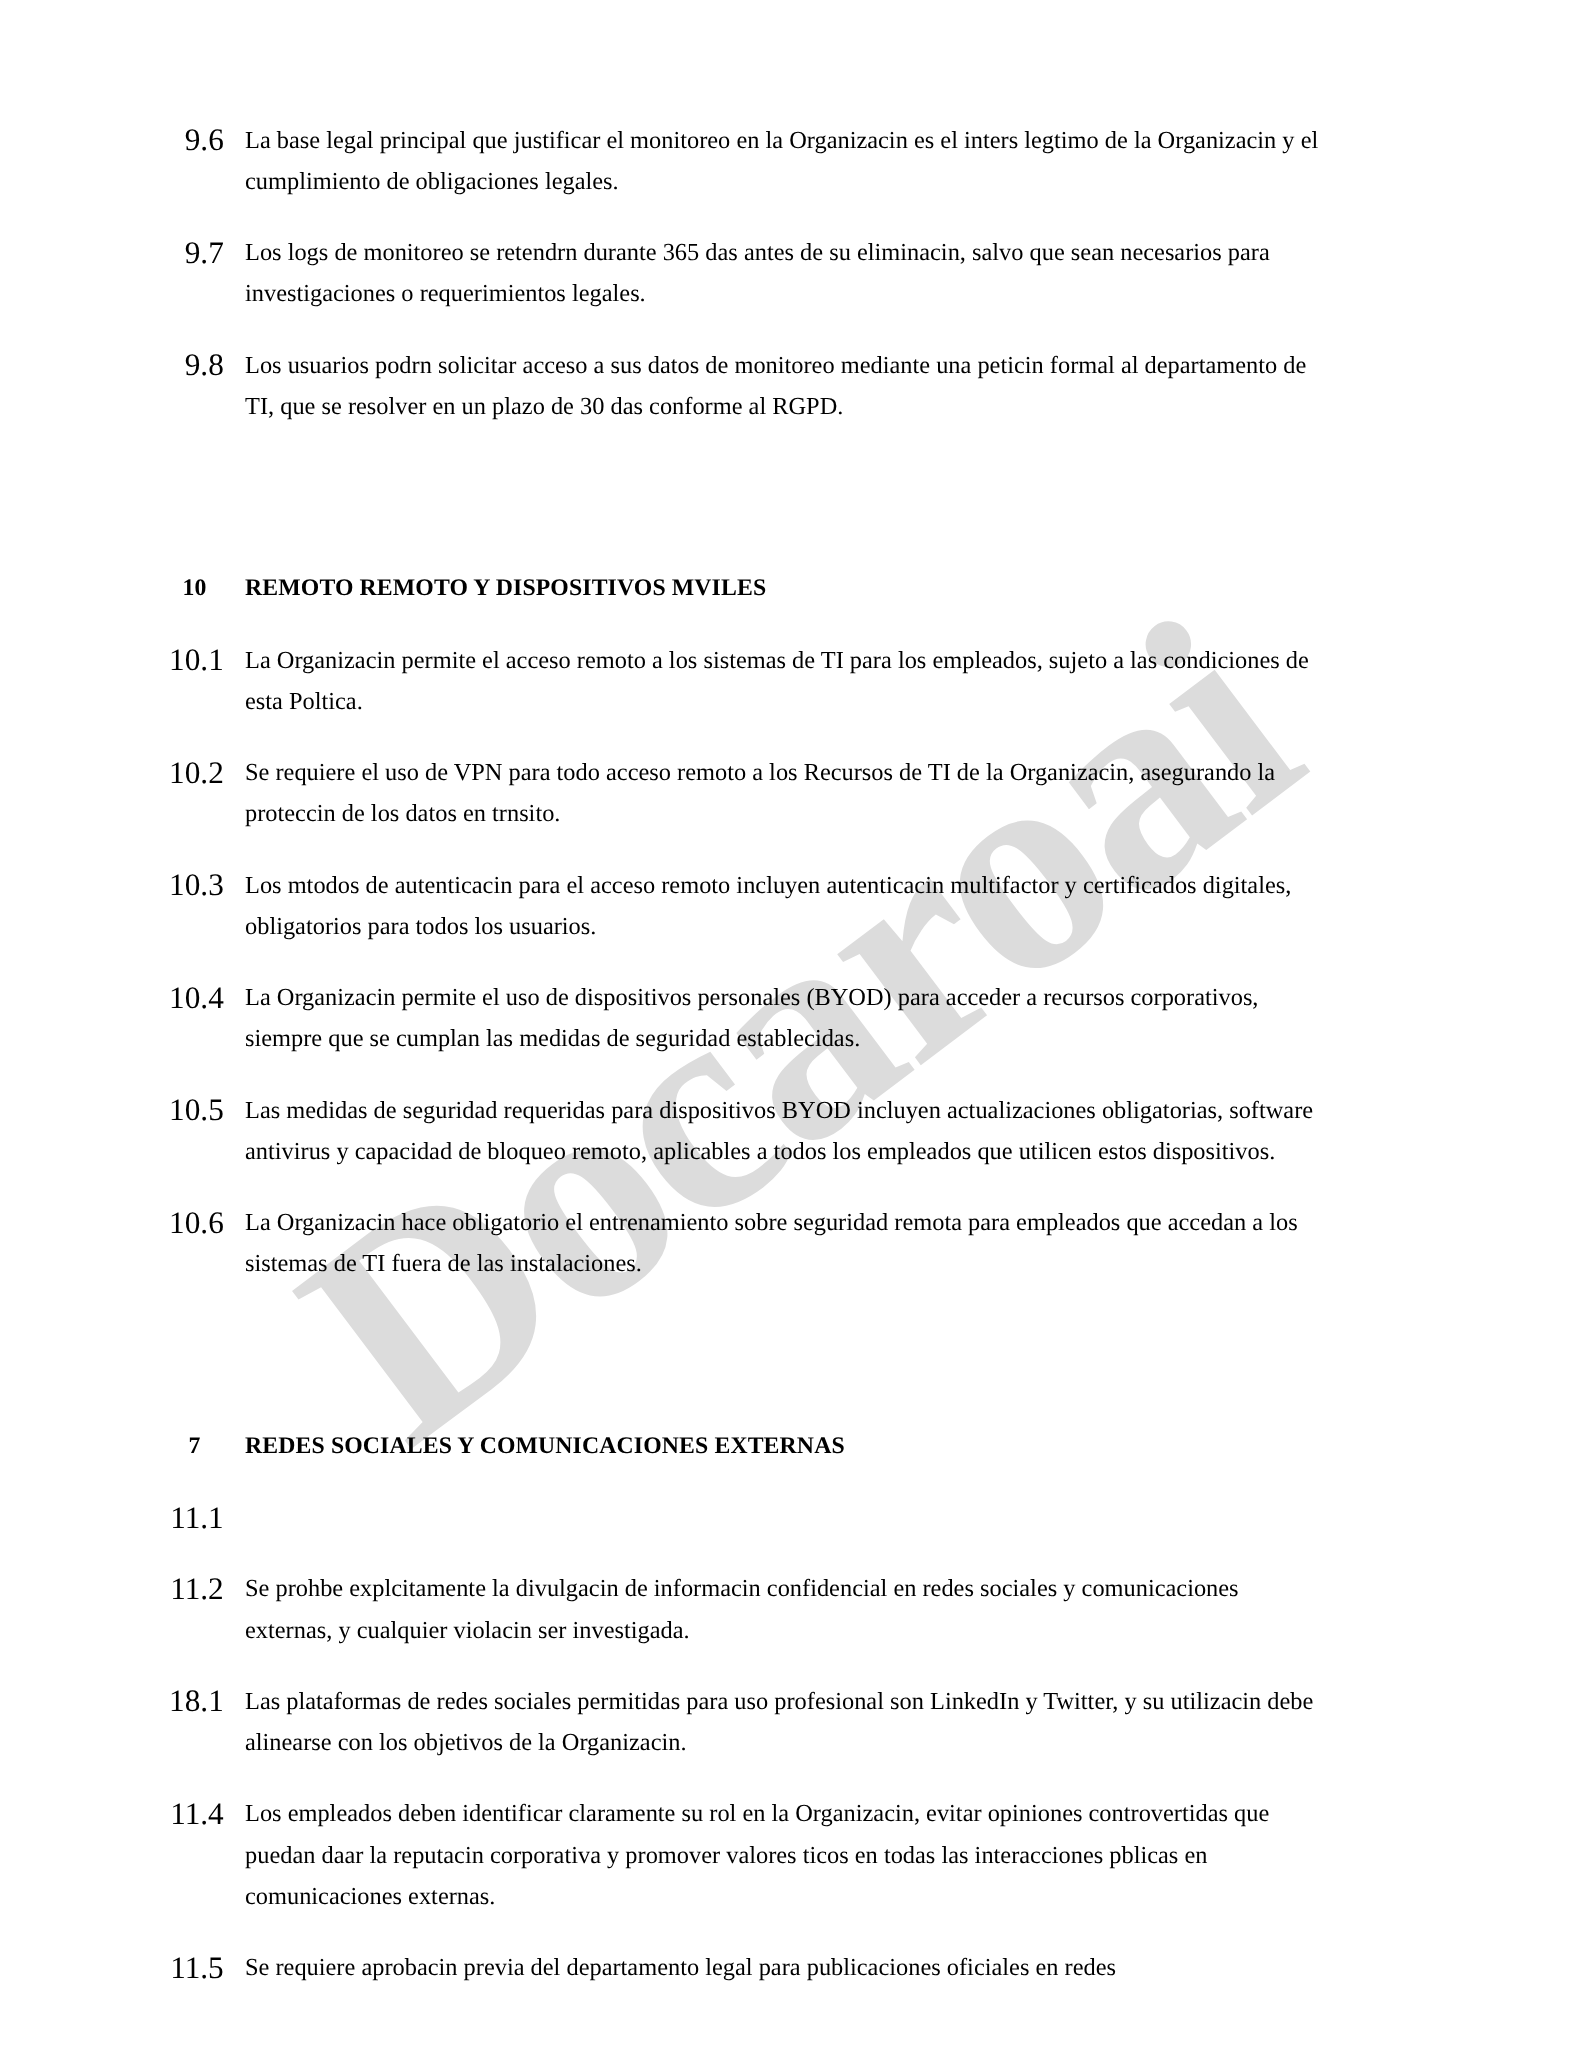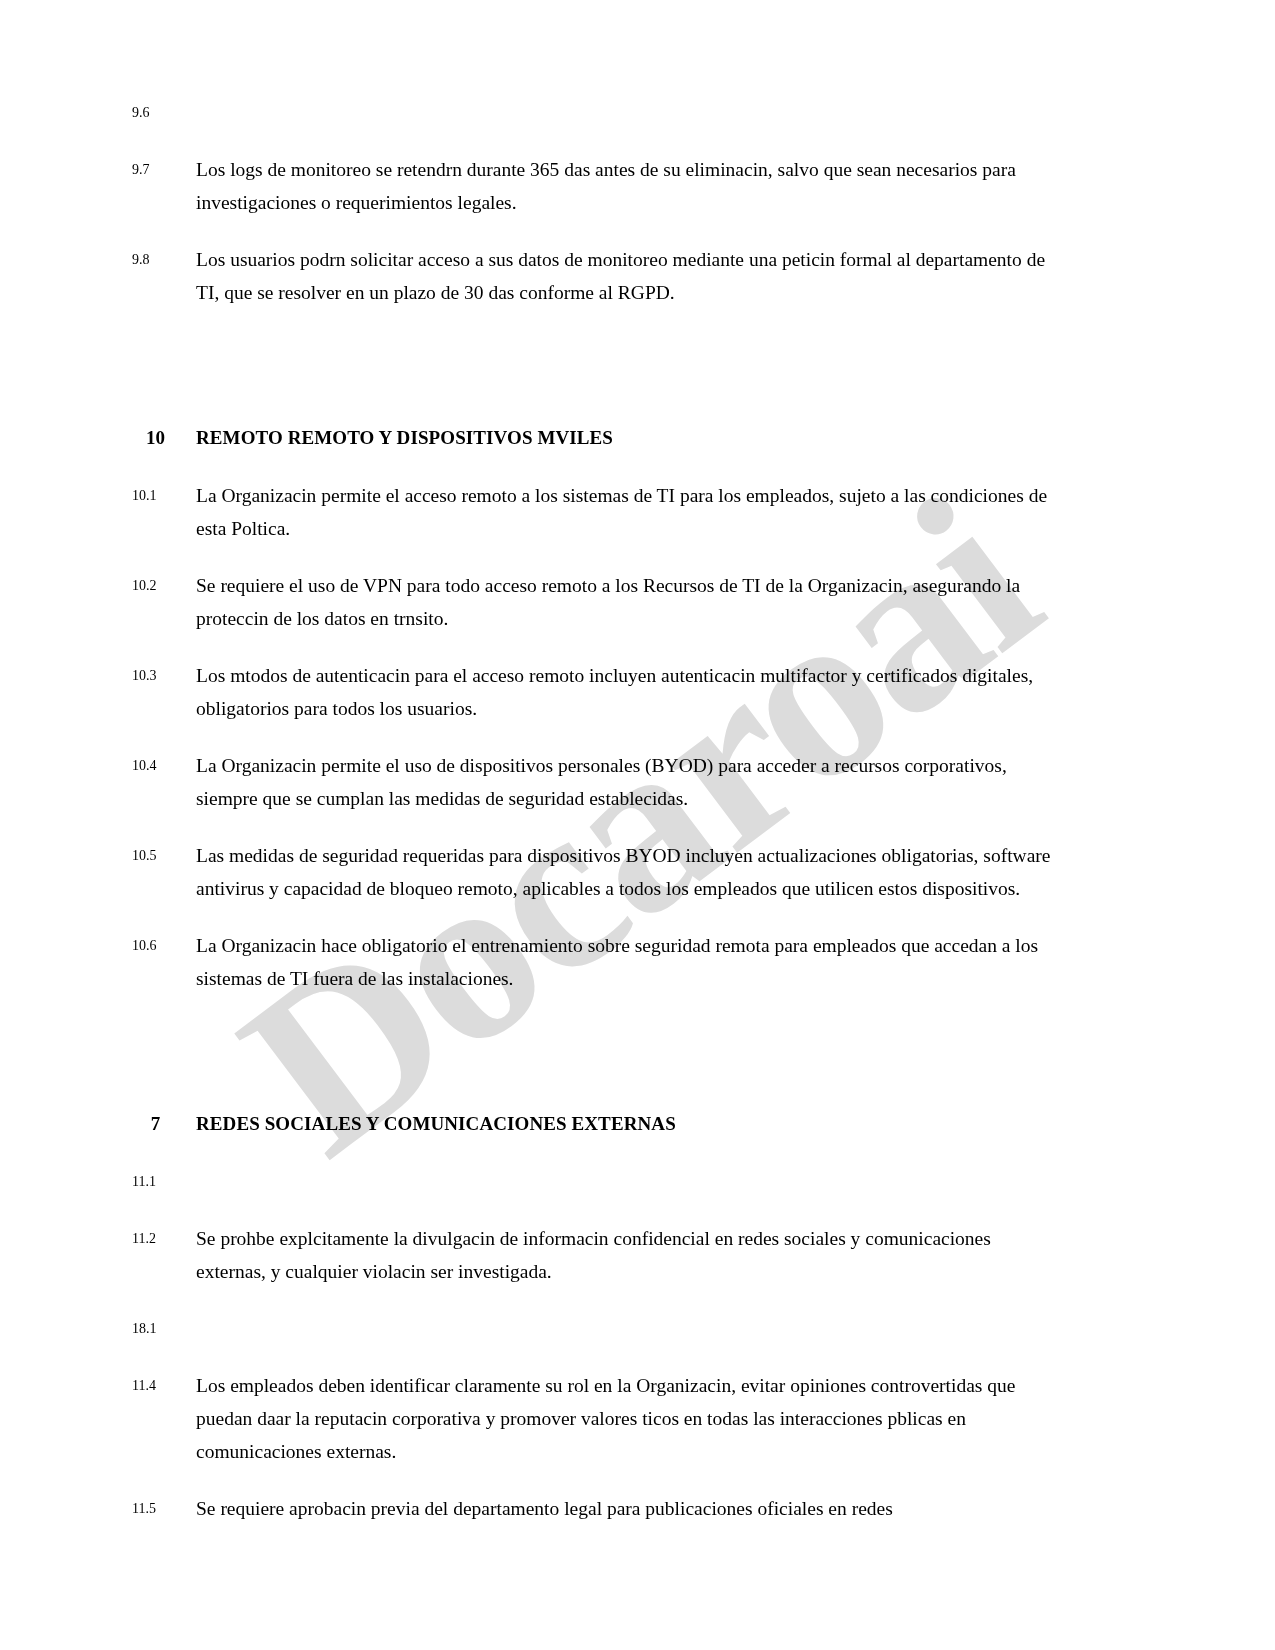--- a/index.html
+++ b/index.html
@@ -53,23 +53,24 @@
   }
 
   .clause {
     display: flex;
     align-items: flex-start;
     margin-bottom: 24px;
   }
   .clause-num {
     flex: 0 0 auto;
     width: 64px;
+    text-align: right;
     padding-right: 17px;
     box-sizing: border-box;
-    font-size: 14px;
+    font-size: 25px;
     line-height: 33px;
   }
   .clause-body {
     flex: 1 1 auto;
     font-size: 19.5px;
     line-height: 33px;
     text-align: left;
     max-width: 863px;
   }
 
@@ -107,20 +108,21 @@
 <div class="page">
 
   <div class="watermark">
     <div class="watermark-text">Docaroai</div>
   </div>
 
   <div class="content">
     <div id="blocks-container">
         <div class="clause">
           <div class="clause-num">9.6</div>
+          <div class="clause-body">La base legal principal que justificar el monitoreo en la Organizacin es el inters legtimo de la Organizacin y el cumplimiento de obligaciones legales.</div>
         </div>
         <div class="clause">
           <div class="clause-num">9.7</div>
           <div class="clause-body">Los logs de monitoreo se retendrn durante 365 das antes de su eliminacin, salvo que sean necesarios para investigaciones o requerimientos legales.</div>
         </div>
         <div class="clause">
           <div class="clause-num">9.8</div>
           <div class="clause-body">Los usuarios podrn solicitar acceso a sus datos de monitoreo mediante una peticin formal al departamento de TI, que se resolver en un plazo de 30 das conforme al RGPD.</div>
         </div>
         <div class="section-gap"></div>
@@ -159,20 +161,21 @@
         </div>
         <div class="clause">
           <div class="clause-num">11.1</div>
         </div>
         <div class="clause">
           <div class="clause-num">11.2</div>
           <div class="clause-body">Se prohbe explcitamente la divulgacin de informacin confidencial en redes sociales y comunicaciones externas, y cualquier violacin ser investigada.</div>
         </div>
         <div class="clause">
           <div class="clause-num">18.1</div>
+          <div class="clause-body">Las plataformas de redes sociales permitidas para uso profesional son LinkedIn y Twitter, y su utilizacin debe alinearse con los objetivos de la Organizacin.</div>
         </div>
         <div class="clause">
           <div class="clause-num">11.4</div>
           <div class="clause-body">Los empleados deben identificar claramente su rol en la Organizacin, evitar opiniones controvertidas que puedan daar la reputacin corporativa y promover valores ticos en todas las interacciones pblicas en comunicaciones externas.</div>
         </div>
         <div class="clause">
           <div class="clause-num">11.5</div>
           <div class="clause-body">Se requiere aprobacin previa del departamento legal para publicaciones oficiales en redes</div>
         </div>
       </div>

